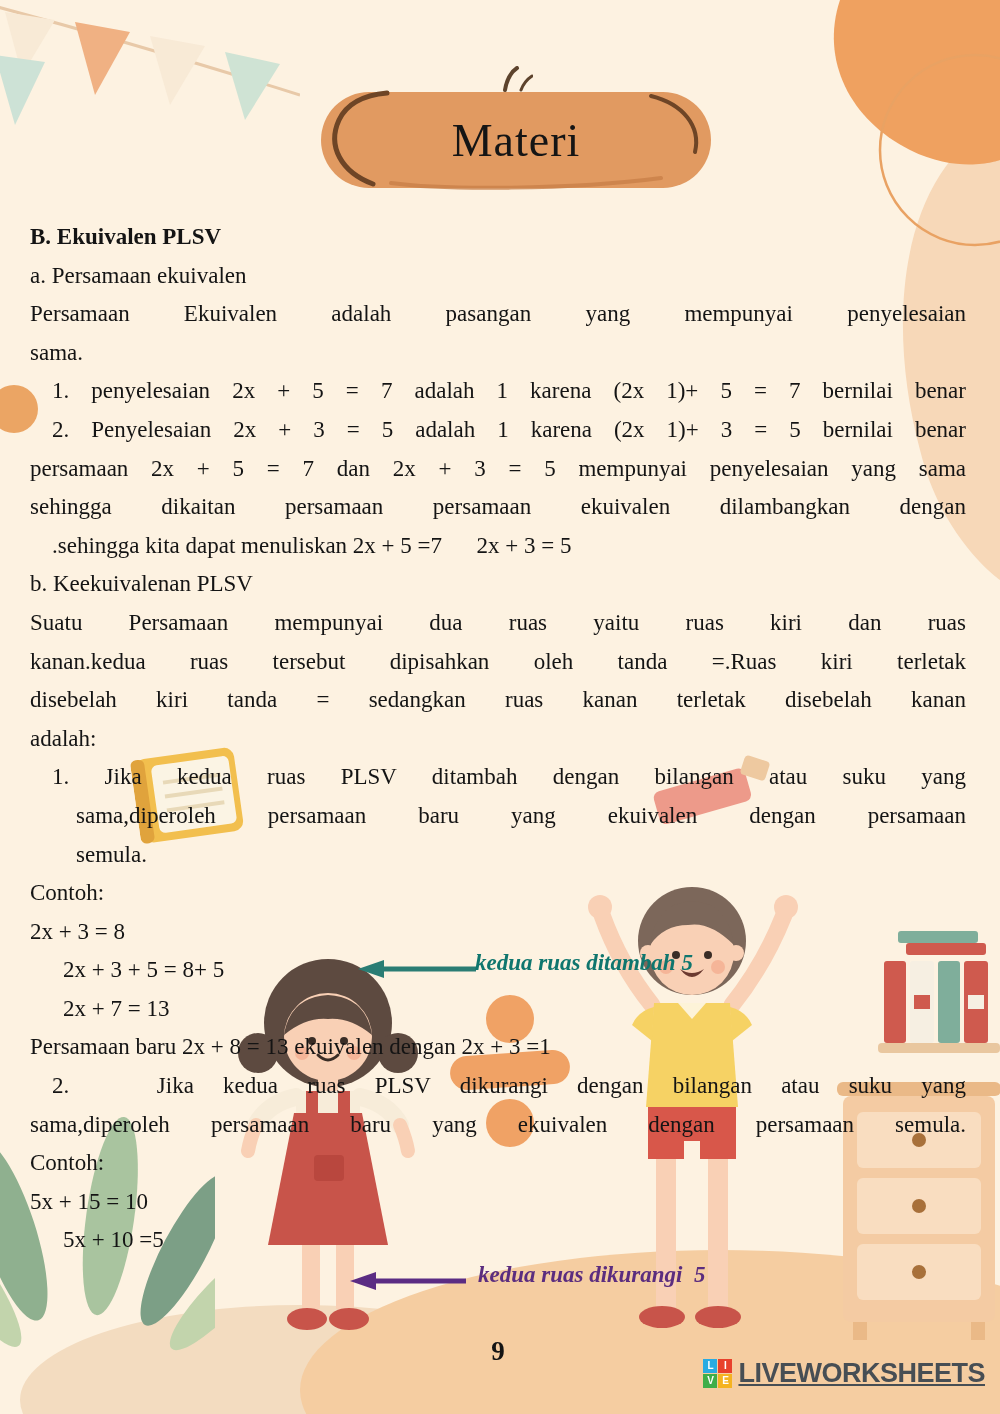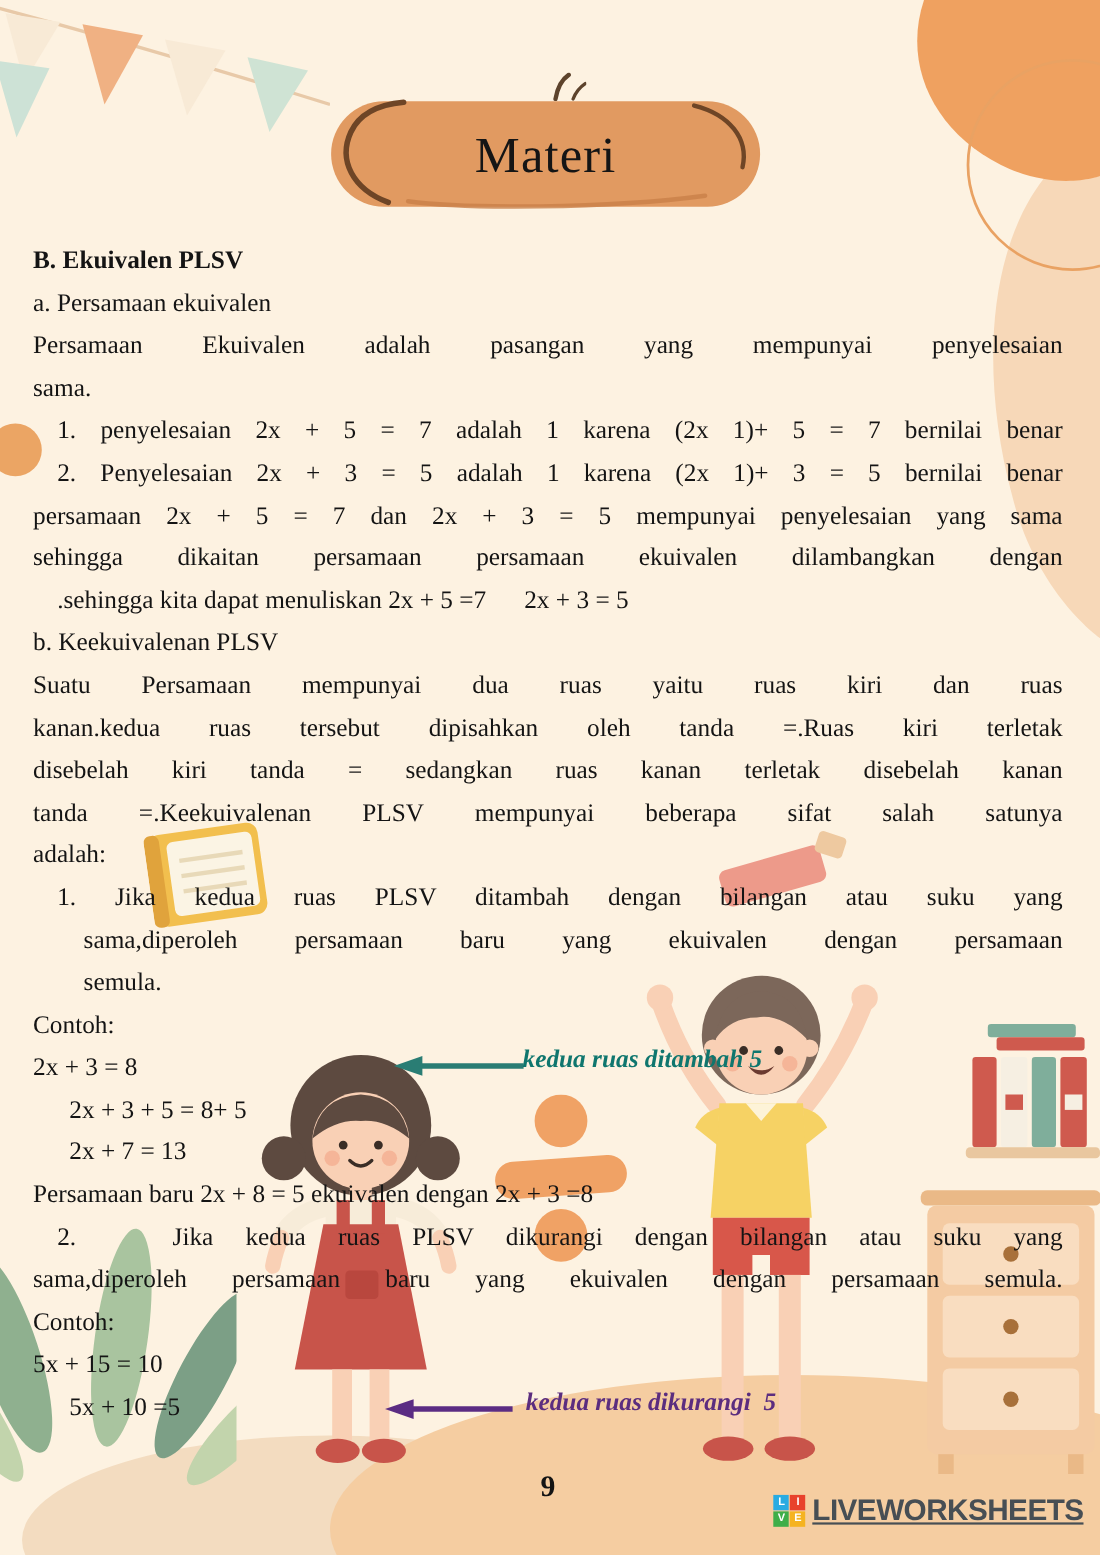--- a/index.html
+++ b/index.html
@@ -5,21 +5,21 @@
   html,body{margin:0;padding:0;}
   .page{
     position:relative; width:1000px; height:1414px; overflow:hidden;
     background:#fdf2e1;
     font-family:"Liberation Serif", serif;
     color:#141414;
   }
   .decor{position:absolute; pointer-events:none;}
   
   .banner{
-    position:absolute; left:301px; top:92px; width:390px; height:96px;
+    position:absolute; left:321px; top:92px; width:390px; height:96px;
     background:#e19a61; border-radius:48px; z-index:4;
     display:flex; align-items:center; justify-content:center;
   }
   .banner svg{position:absolute; left:0; top:0; overflow:visible;}
   .banner-title{
     position:relative; font-size:46px; letter-spacing:1px; color:#151515; z-index:2;
   }
   
   .body-text{
     position:absolute; left:30px; top:218px; width:936px; z-index:5;
@@ -207,30 +207,29 @@
     <div class="bl">sama.</div>
     <div class="bl li j">1. penyelesaian 2x + 5 = 7 adalah 1 karena (2x 1)+ 5 = 7 bernilai benar</div>
     <div class="bl li j">2. Penyelesaian 2x + 3 = 5 adalah 1 karena (2x 1)+ 3 = 5 bernilai benar</div>
     <div class="bl j">persamaan 2x + 5 = 7 dan 2x + 3 = 5 mempunyai penyelesaian yang sama</div>
     <div class="bl j">sehingga dikaitan persamaan persamaan ekuivalen dilambangkan dengan</div>
     <div class="bl li">.sehingga kita dapat menuliskan 2x + 5 =7&nbsp;&nbsp;&nbsp;&nbsp;&nbsp; 2x + 3 = 5</div>
     <div class="bl">b. Keekuivalenan PLSV</div>
     <div class="bl j">Suatu Persamaan mempunyai dua ruas yaitu ruas kiri dan ruas</div>
     <div class="bl j">kanan.kedua ruas tersebut dipisahkan oleh tanda =.Ruas kiri terletak</div>
     <div class="bl j">disebelah kiri tanda = sedangkan ruas kanan terletak disebelah kanan</div>
-    <div class="bl j">tanda =.Keekuivalenan PLSV mempunyai beberapa sifat salah satunya</div>
     <div class="bl">adalah:</div>
     <div class="bl li j">1. Jika kedua ruas PLSV ditambah dengan bilangan atau suku yang</div>
     <div class="bl in2 j">sama,diperoleh persamaan baru yang ekuivalen dengan persamaan</div>
     <div class="bl in2">semula.</div>
     <div class="bl">Contoh:</div>
     <div class="bl">2x + 3 = 8</div>
     <div class="bl in3">2x + 3 + 5 = 8+ 5</div>
     <div class="bl in3">2x + 7 = 13</div>
-    <div class="bl">Persamaan baru 2x + 8 = 5 ekuivalen dengan 2x + 3 =8</div>
+    <div class="bl">Persamaan baru 2x + 8 = 13 ekuivalen dengan 2x + 3 =1</div>
     <div class="bl li j">2.&nbsp;&nbsp;&nbsp;Jika kedua ruas PLSV dikurangi dengan bilangan atau suku yang</div>
     <div class="bl j">sama,diperoleh persamaan baru yang ekuivalen dengan persamaan semula.</div>
     <div class="bl">Contoh:</div>
     <div class="bl">5x + 15 = 10</div>
     <div class="bl in3">5x + 10 =5</div>
   </div>
 
   <svg class="arrow" style="left:358px;top:958px;width:120px;height:22px" viewBox="0 0 120 22">
     <line x1="118" y1="11" x2="24" y2="11" stroke="#2a7d74" stroke-width="5"></line>
     <polygon points="0,11 26,2 26,20" fill="#2a7d74"></polygon>

